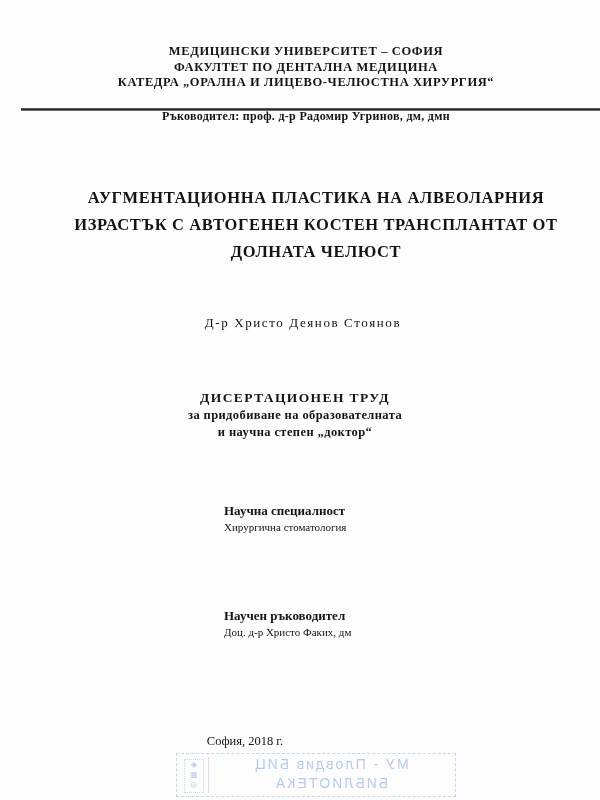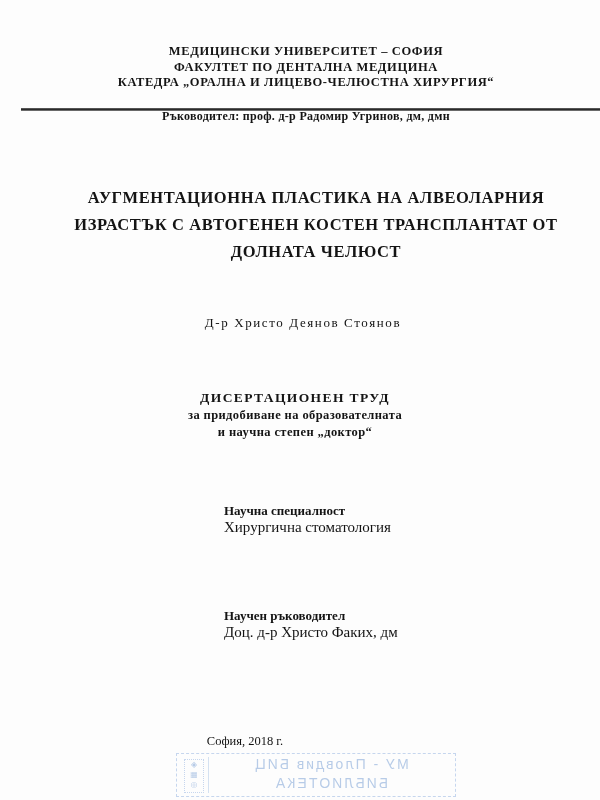--- a/index.html
+++ b/index.html
@@ -105,21 +105,21 @@
       position: absolute;
       left: 224px;
       white-space: nowrap;
     }
     .block .bl-label {
       font-weight: bold;
       font-size: 13px;
       line-height: 16px;
     }
     .block .bl-value {
-      font-size: 15px;
+      font-size: 11px;
       line-height: 16px;
     }
     .spec { top: 503px; }
     .sup { top: 608px; }
     .date {
       position: absolute;
       left: 0;
       top: 734px;
       width: 484px;
       text-align: center;

